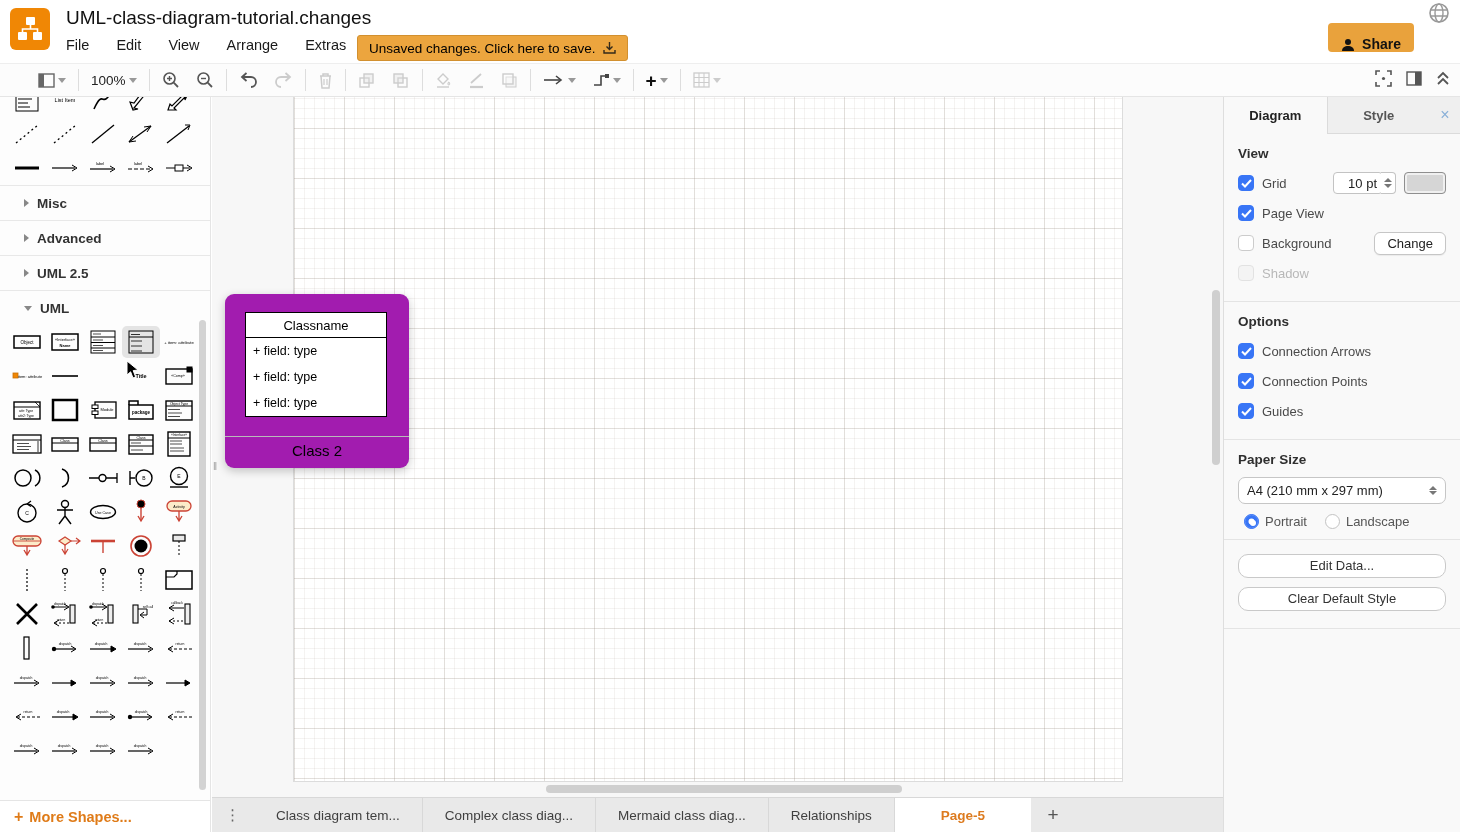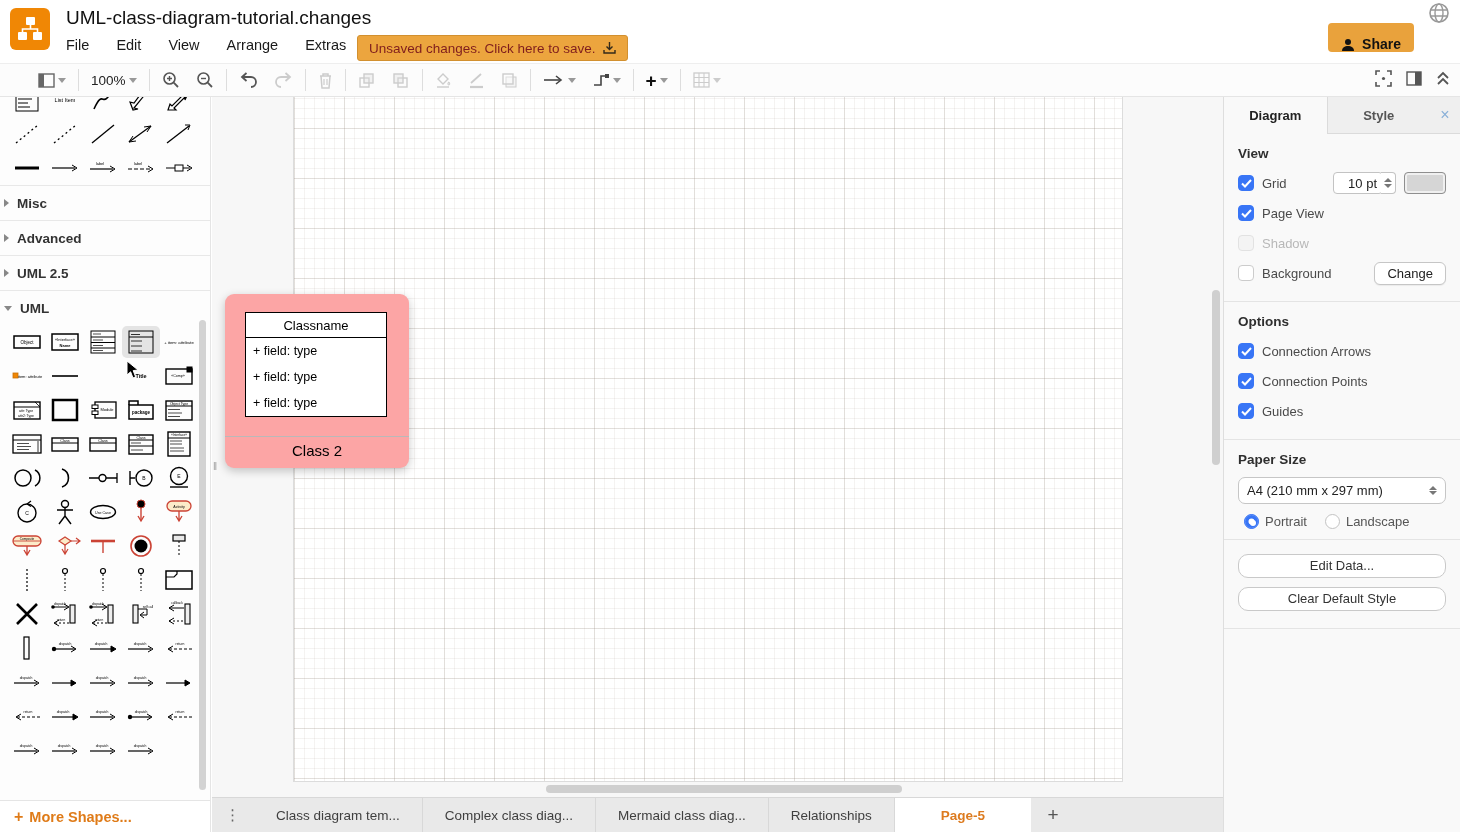--- a/index.html
+++ b/index.html
@@ -6,62 +6,62 @@
   html,body { width:1460px; height:832px; overflow:hidden; }
   body { font-family:"Liberation Sans", sans-serif; background:#fff; }
   .app { position:relative; width:1460px; height:832px; background:#fff; overflow:hidden; }
 
   
   .hdr { position:absolute; left:0; top:0; width:1460px; height:63px; background:#fff; }
   .logo { position:absolute; left:10px; top:8px; width:40px; height:42px; border-radius:6px; background:#F08705; display:flex; align-items:center; justify-content:center; }
   .doc-title { position:absolute; left:66px; top:7px; font-size:19px; color:#111; }
   .menubar { position:absolute; left:66px; top:37px; display:flex; gap:27px; font-size:14.5px; color:#1a1a1a; }
   .menubar span { cursor:default; }
-  .banner { position:absolute; left:357px; top:35px; height:26px; background:#ECA53E; border:1px solid #d2902f; border-radius:3px; display:flex; align-items:center; gap:7px; padding:0 11px; font-size:13.5px; color:#7f1d1d; }
+  .banner { position:absolute; left:357px; top:35px; height:26px; background:#ECA53E; border:1px solid #d2902f; border-radius:3px; display:flex; align-items:center; gap:7px; padding:0 11px; font-size:13.5px; color:#000000; }
   .share-btn { position:absolute; right:46px; top:23px; height:29px; background:#E9A23C; border-radius:4px; display:flex; align-items:flex-end; gap:7px; padding:0 13px; font-size:14px; font-weight:bold; color:#111; }
   .globe { position:absolute; right:9px; top:1px; }
 
   
   .toolbar { position:absolute; left:0; top:63px; width:1460px; height:34px; background:#fcfcfc; border-top:1px solid #eee; border-bottom:1px solid #e5e5e5; display:flex; align-items:center; padding-left:30px; }
   .tb-item { display:flex; align-items:center; gap:3px; padding:0 8px; height:100%; color:#555; }
   .tb-sep { width:1px; height:22px; background:#ddd; margin:0 4px; }
   .caret { width:0; height:0; border-left:4px solid transparent; border-right:4px solid transparent; border-top:5px solid #999; }
   .zoom-txt { font-size:13.5px; color:#222; }
   .dis svg * { stroke:#ccc !important; fill-opacity:.35; }
   .plus-glyph { font-size:19px; font-weight:bold; color:#111; line-height:1; }
   .tb-right { position:absolute; right:10px; top:63px; height:34px; display:flex; align-items:center; gap:14px; }
 
   
   .sidebar { position:absolute; left:0; top:97px; width:211px; height:703px; background:#fdfdfd; border-right:1px solid #e5e5e5; overflow:hidden; }
   .palette { position:absolute; left:0; top:-14px; width:211px; }
   .shape-row { display:flex; align-items:center; height:34px; padding-left:8px; }
   .shape-cell { width:38px; height:32px; display:flex; align-items:center; justify-content:center; border-radius:5px; }
   .shape-cell.hovered { background:#e4e4e4; }
-  .sec-hdr { height:35px; display:flex; align-items:center; gap:8px; padding-left:4px; border-top:1px solid #e8e8e8; font-size:13.5px; font-weight:bold; color:#333; }
+  .sec-hdr { height:35px; display:flex; align-items:center; gap:8px; padding-left:24px; border-top:1px solid #e8e8e8; font-size:13.5px; font-weight:bold; color:#333; }
   .sec-arrow { width:0; height:0; }
   .sec-arrow.closed { border-top:4px solid transparent; border-bottom:4px solid transparent; border-left:5px solid #888; }
   .sec-arrow.open { border-left:4px solid transparent; border-right:4px solid transparent; border-top:5px solid #888; }
   .sb-scroll { position:absolute; left:199px; top:223px; width:7px; height:470px; background:#d3d3d3; border-radius:4px; }
   .sb-footer { position:absolute; left:0; top:800px; width:211px; height:32px; background:#fff; border-top:1px solid #e5e5e5; border-right:1px solid #e5e5e5; display:flex; align-items:center; gap:6px; padding-left:14px; color:#DF7B18; font-weight:bold; font-size:14.5px; }
 
   
   .canvas { position:absolute; left:212px; top:97px; width:1011px; height:700px; background:#f7f7f7; overflow:hidden; }
   .page { position:absolute; left:81px; top:-20px; width:830px; height:705px; background:#fff; border:1px solid #dcdcdc;
     background-image:
       linear-gradient(rgba(160,150,140,.22) 1px, transparent 1px),
       linear-gradient(90deg, rgba(160,150,140,.22) 1px, transparent 1px),
       linear-gradient(rgba(190,180,170,.16) 1px, transparent 1px),
       linear-gradient(90deg, rgba(190,180,170,.16) 1px, transparent 1px);
     background-size:50px 50px,50px 50px,10px 10px,10px 10px; }
   .h-scroll { position:absolute; left:334px; top:688px; width:356px; height:8px; background:#cfcfcf; border-radius:4px; }
   .v-scroll { position:absolute; left:1000px; top:193px; width:8px; height:175px; background:#cfcfcf; border-radius:4px; }
   .splitter { position:absolute; left:1px; top:362px; width:5px; height:16px; color:#999; font-size:10px; line-height:16px; }
 
   
-  .tip-card { position:absolute; left:13px; top:197px; width:184px; height:174px; background:#fca5a5; border-radius:9px; box-shadow:0 3px 10px rgba(0,0,0,.22); }
+  .tip-card { position:absolute; left:13px; top:197px; width:184px; height:174px; background:#a21caf; border-radius:9px; box-shadow:0 3px 10px rgba(0,0,0,.22); }
   .tip-class { position:absolute; left:20px; top:18px; width:142px; border:1.5px solid #000; background:#fff; }
   .tip-class-hd { height:25px; display:flex; align-items:center; justify-content:center; font-size:13px; color:#000; border-bottom:1.5px solid #000; }
   .tip-field { height:26px; display:flex; align-items:center; padding-left:7px; font-size:12.5px; color:#000; }
   .tip-divider { position:absolute; left:0; top:142px; width:184px; height:1px; background:#b9b9b9; }
   .tip-title { position:absolute; left:0; top:148px; width:184px; text-align:center; font-size:15px; color:#000; }
 
   
   .cursor { position:absolute; z-index:50; }
 
   
@@ -928,27 +928,27 @@
       </div>
       <div class="frow">
         <span class="cb checked">
             <svg width="11" height="9" viewBox="0 0 11 9">
               <path d="M1 4.5l3 3L10 1" stroke="#fff" stroke-width="2" fill="none"></path>
             </svg>
           </span>
         <span class="flbl">Page View</span>
       </div>
       <div class="frow">
-        <span class="cb disabled"></span>
-        <span class="flbl disabled">Shadow</span>
-      </div>
-      <div class="frow">
         <span class="cb"></span>
         <span class="flbl">Background</span>
         <button class="chg-btn">Change</button>
+      </div>
+      <div class="frow">
+        <span class="cb disabled"></span>
+        <span class="flbl disabled">Shadow</span>
       </div>
     </div>
 
     <div class="fsec">
       <div class="fsec-title">Options</div>
       <div class="frow">
         <span class="cb checked">
             <svg width="11" height="9" viewBox="0 0 11 9">
               <path d="M1 4.5l3 3L10 1" stroke="#fff" stroke-width="2" fill="none"></path>
             </svg>

